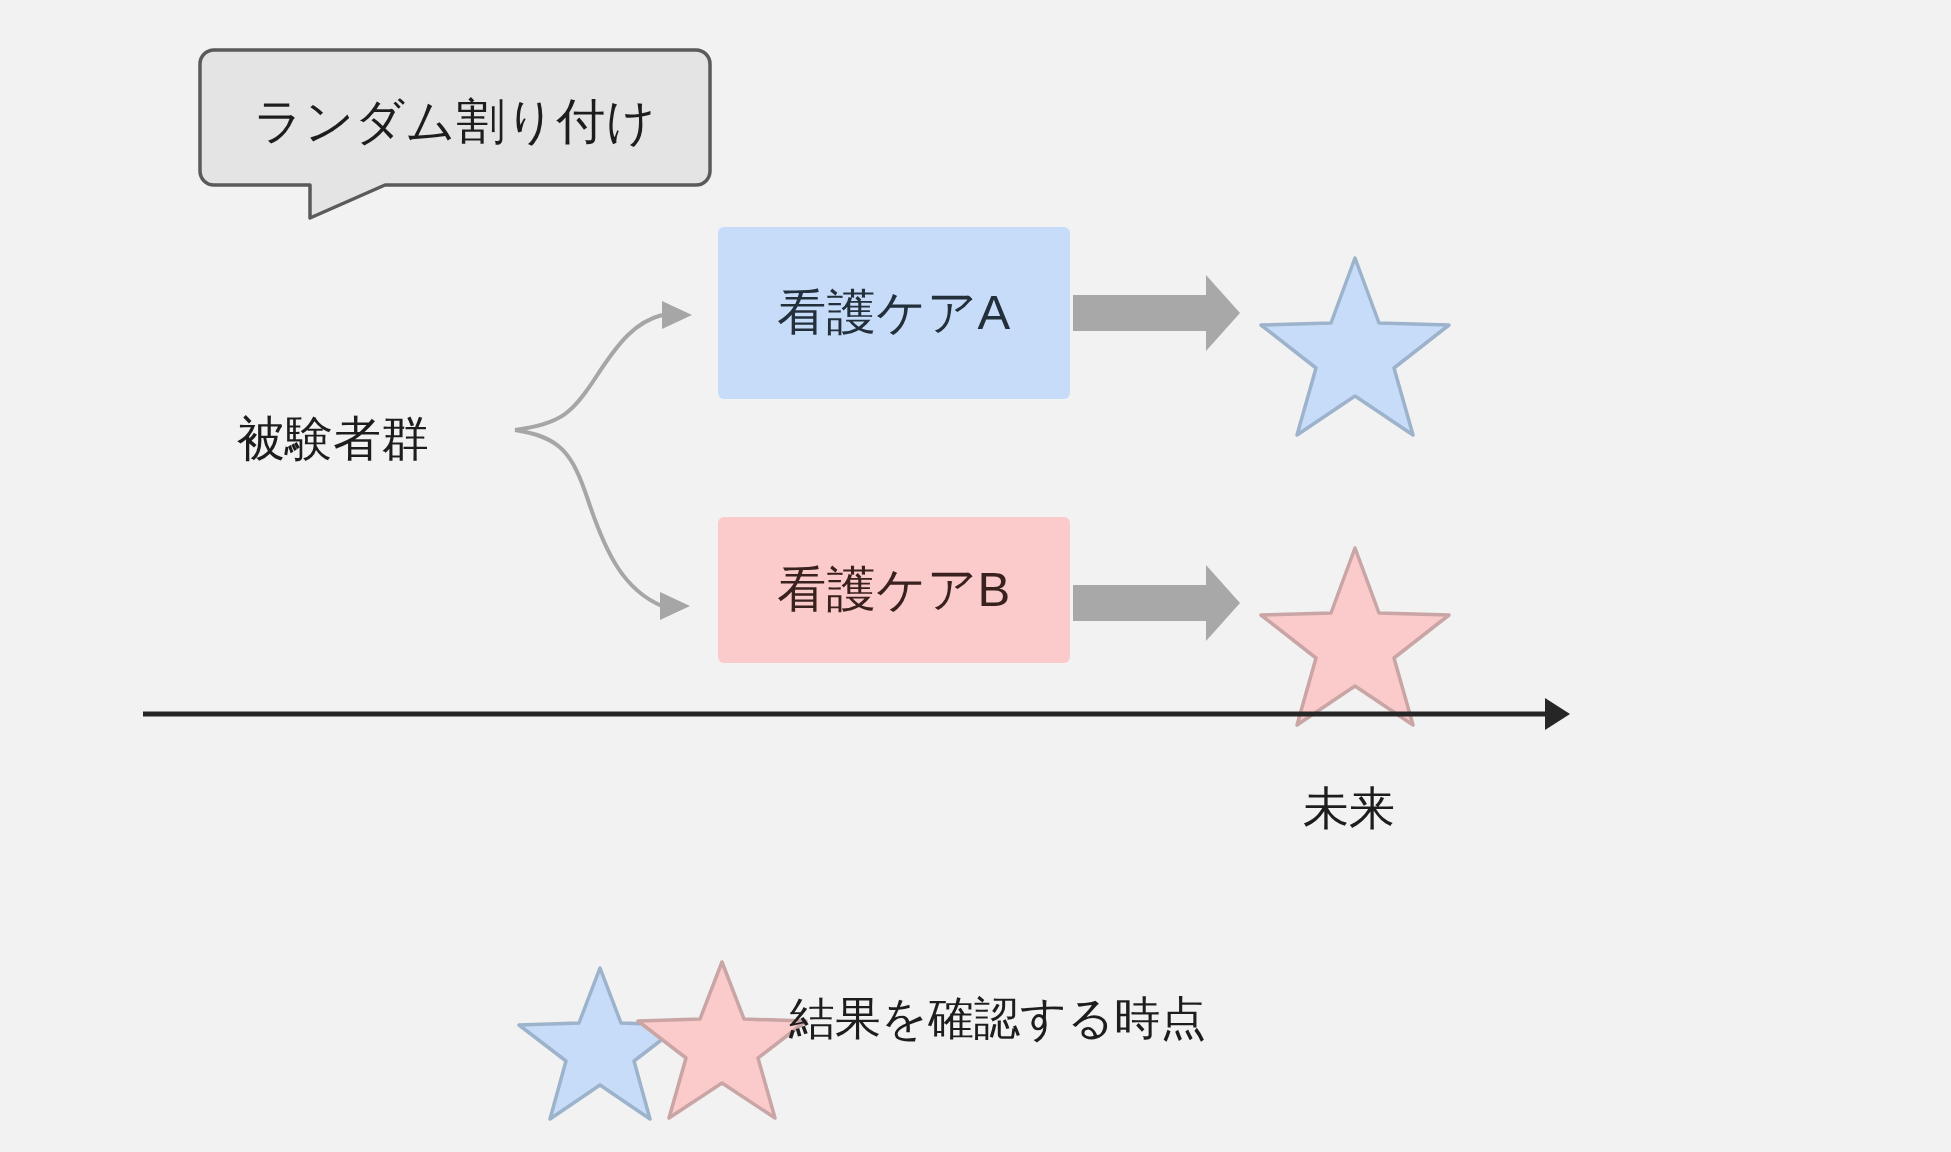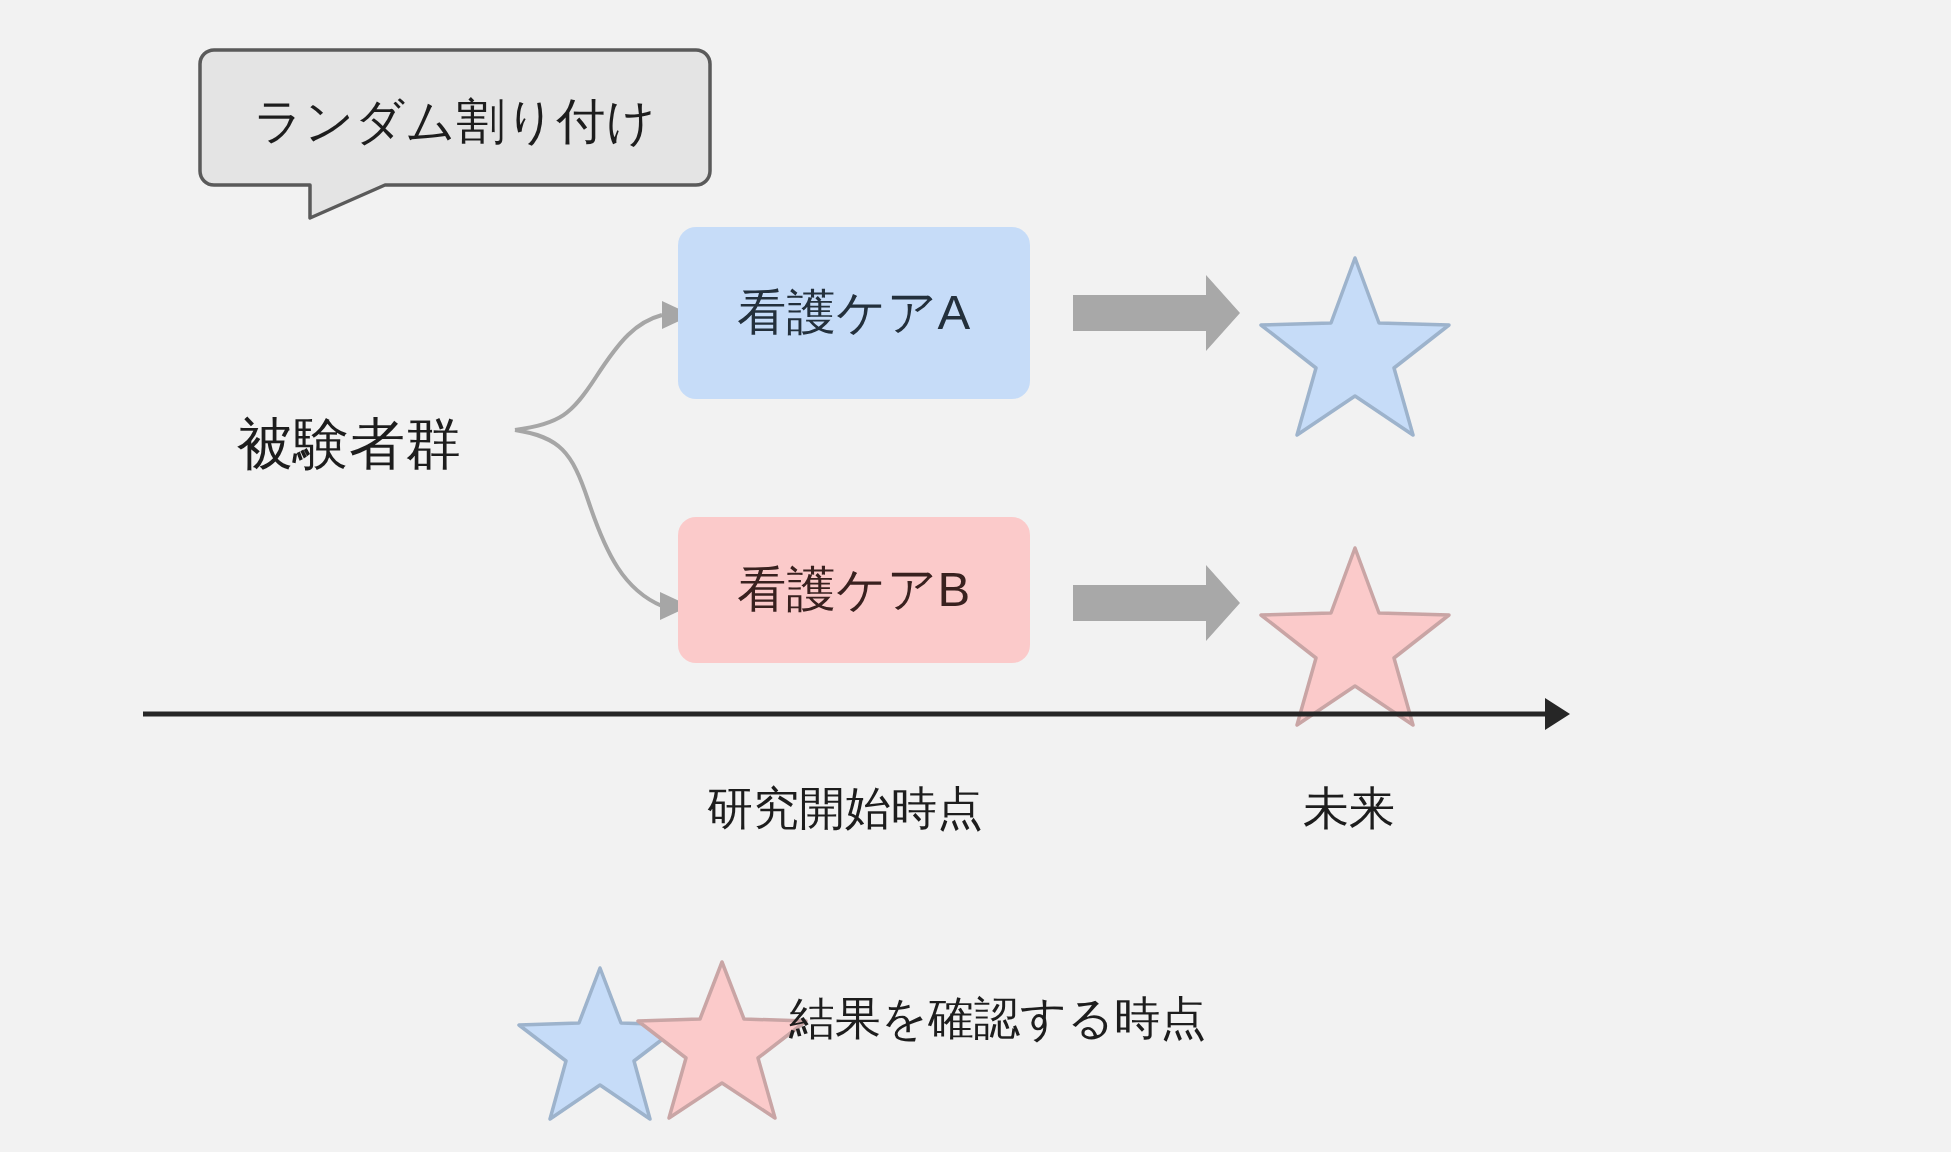--- a/index.html
+++ b/index.html
@@ -40,27 +40,28 @@
     justify-content: center;
     font-size: 49px;
     color: #1d1d1d;
     letter-spacing: 0.5px;
     z-index: 5;
   }
 
   
   .group-box {
     position: absolute;
-    border-radius: 18px;
+    border-radius: 6px;
     display: flex;
     align-items: center;
     justify-content: center;
     font-size: 49px;
     letter-spacing: 0.5px;
     z-index: 4;
+    margin-left: 40px;
   }
   .group-box.arm-a {
     left: 678px;
     top: 227px;
     width: 352px;
     height: 172px;
     background: #c6dcf8;
     color: #23303c;
   }
   .group-box.arm-b {
@@ -75,21 +76,21 @@
   
   .txt {
     position: absolute;
     color: #1d1d1d;
     white-space: nowrap;
     z-index: 5;
   }
   .label-cohort {
     left: 237px;
     top: 407px;
-    font-size: 56px;
+    font-size: 48px;
   }
   .label-baseline {
     left: 707px;
     top: 778px;
     font-size: 46px;
   }
   .label-future {
     left: 1303px;
     top: 778px;
     font-size: 46px;
@@ -165,19 +166,18 @@
   <div class="group-box arm-a">
     <span>看護ケアA</span>
   </div>
 
   <div class="group-box arm-b">
     <span>看護ケアB</span>
   </div>
 
   <div class="txt label-cohort">被験者群</div>
 
-  <div class="txt label-baseline">研究開始時点</div>
 
   <div class="txt label-future">未来</div>
 
   <div class="txt legend-text">結果を確認する時点</div>
 
 </div>
 
 </body></html>

